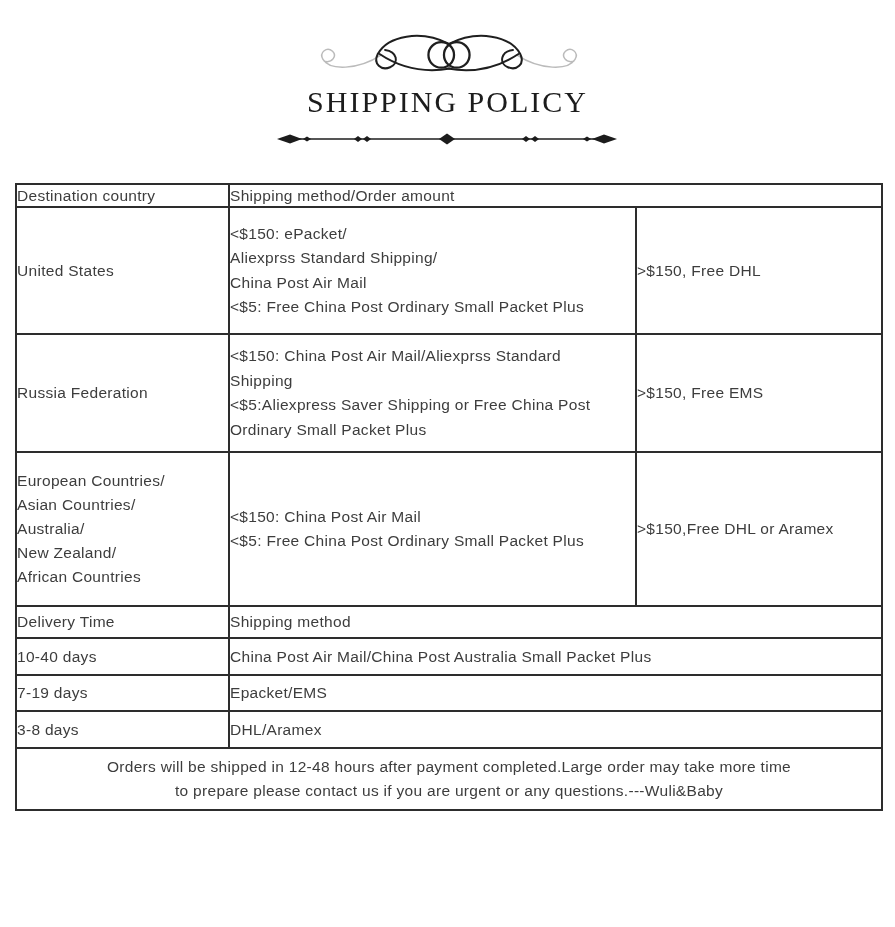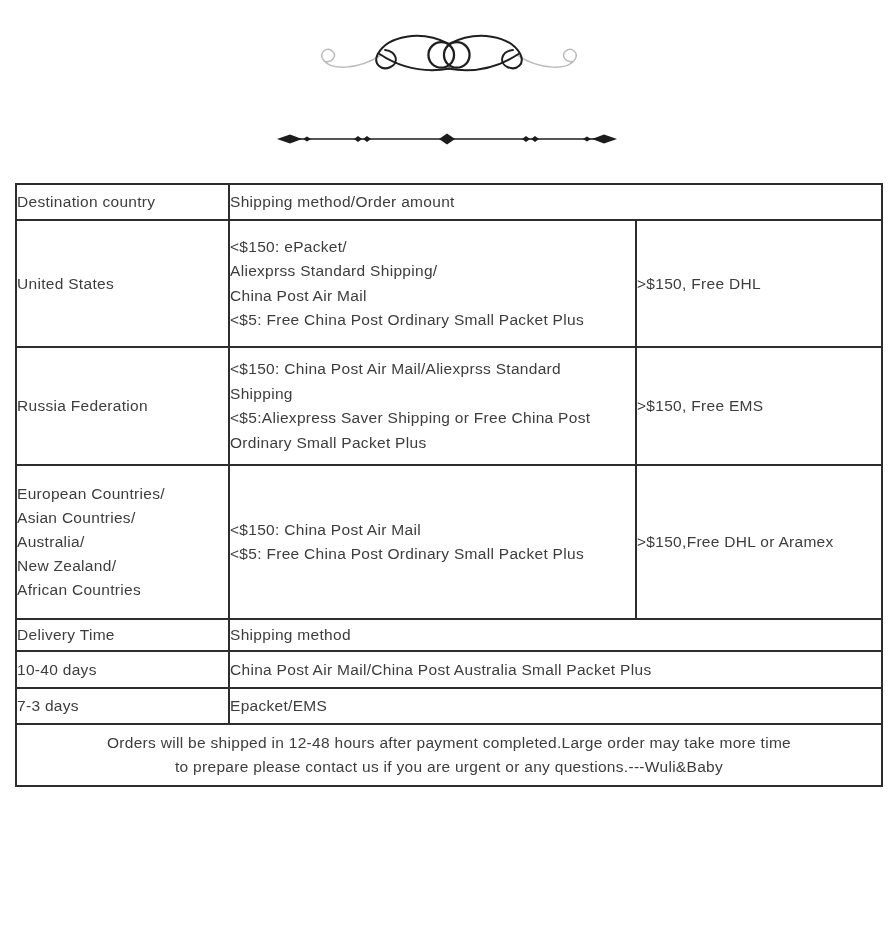--- a/index.html
+++ b/index.html
@@ -23,21 +23,21 @@
   }
   table.policy td{
     border:2px solid #2d2d2d;vertical-align:middle;
     padding:0;overflow:hidden;
   }
   td.c1{padding-left:27px;}
   td.method{padding-left:29px;line-height:24.5px;}
   td.amount{padding-left:19px;}
   td.center{text-align:left;margin-left:24px;}
   td.country-multi{line-height:24px;}
-  tr.h-hdr{height:36px;}
+  tr.h-hdr{height:23px;}
   tr.h-us{height:127px;}
   tr.h-ru{height:118px;}
   tr.h-eu{height:154px;}
   tr.h-dh{height:32px;}
   tr.h-d1{height:37px;}
   tr.h-d2{height:37px;}
   tr.h-d3{height:36px;}
   tr.h-d4{height:37px;}
   tr.h-ft{height:62px;}
   td.footer-cell{text-align:center;line-height:24px;}
@@ -56,20 +56,21 @@
       <path d="M 300,38 C 238,6 166,20 144,60 C 133,82 152,97 171,89 C 192,80 186,54 160,51" stroke="#1f1f1f" stroke-width="4.4"></path>
       <path d="M 302,92 C 250,101 196,92 148,60" stroke="#1f1f1f" stroke-width="4.4"></path>
       <path d="M 300,38 C 362,6 434,20 456,60 C 467,82 448,97 429,89 C 408,80 414,54 440,51" stroke="#1f1f1f" stroke-width="4.4"></path>
       <path d="M 298,92 C 350,101 404,92 452,60" stroke="#1f1f1f" stroke-width="4.4"></path>
 
       <circle cx="283" cy="62" r="28" stroke="#1f1f1f" stroke-width="5"></circle>
       <circle cx="317" cy="62" r="28" stroke="#1f1f1f" stroke-width="5"></circle>
     </g>
   </svg>
 
+  <div class="page-title">SHIPPING POLICY</div>
 
   <svg class="divider" viewBox="0 0 342 20" aria-hidden="true">
     <line x1="10" y1="10" x2="332" y2="10" stroke="#1c1c1c" stroke-width="1.6"></line>
     <polygon points="1,10 14,5.5 26,10 14,14.5" fill="#1c1c1c"></polygon>
     <polygon points="27,10 31,7.5 35,10 31,12.5" fill="#1c1c1c"></polygon>
     <polygon points="78,10 82,7 86,10 82,13" fill="#1c1c1c"></polygon>
     <polygon points="87,10 91,7 95,10 91,13" fill="#1c1c1c"></polygon>
     <polygon points="163,10 171,4.5 179,10 171,15.5" fill="#1c1c1c"></polygon>
     <polygon points="246,10 250,7 254,10 250,13" fill="#1c1c1c"></polygon>
     <polygon points="255,10 259,7 263,10 259,13" fill="#1c1c1c"></polygon>
@@ -140,22 +141,26 @@
     <tr class="h-dh">
       <td class="c1">Delivery Time</td>
       <td class="center" colspan="2">Shipping method</td>
     </tr>
 
     <tr class="h-d1">
       <td class="c1">10-40 days</td>
       <td class="center" colspan="2">China Post Air Mail/China Post Australia Small Packet Plus</td>
     </tr>
     <tr class="h-d3">
-      <td class="c1">7-3 days</td>
+      <td class="c1">7-19 days</td>
       <td class="center" colspan="2">Epacket/EMS</td>
+    </tr>
+    <tr class="h-d4">
+      <td class="c1">3-8 days</td>
+      <td class="center" colspan="2">DHL/Aramex</td>
     </tr>
 
     <tr class="h-ft">
       <td class="footer-cell" colspan="3">
         <div>Orders will be shipped in 12-48 hours after payment completed.Large order may take more time</div>
         <div>to prepare please contact us if you are urgent or any questions.---Wuli&amp;Baby</div>
       </td>
     </tr>
   </tbody>
     </table>

